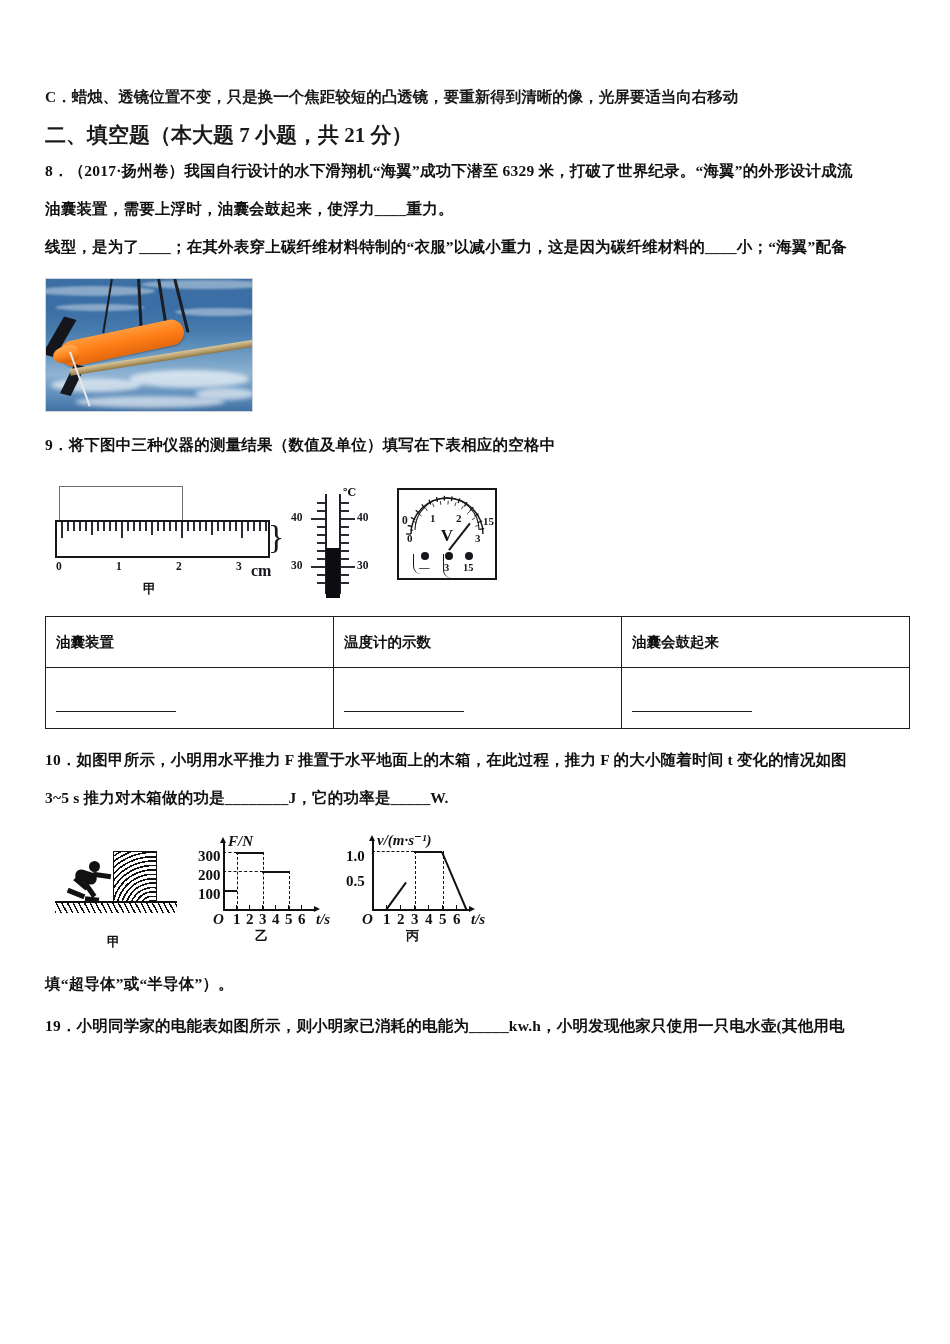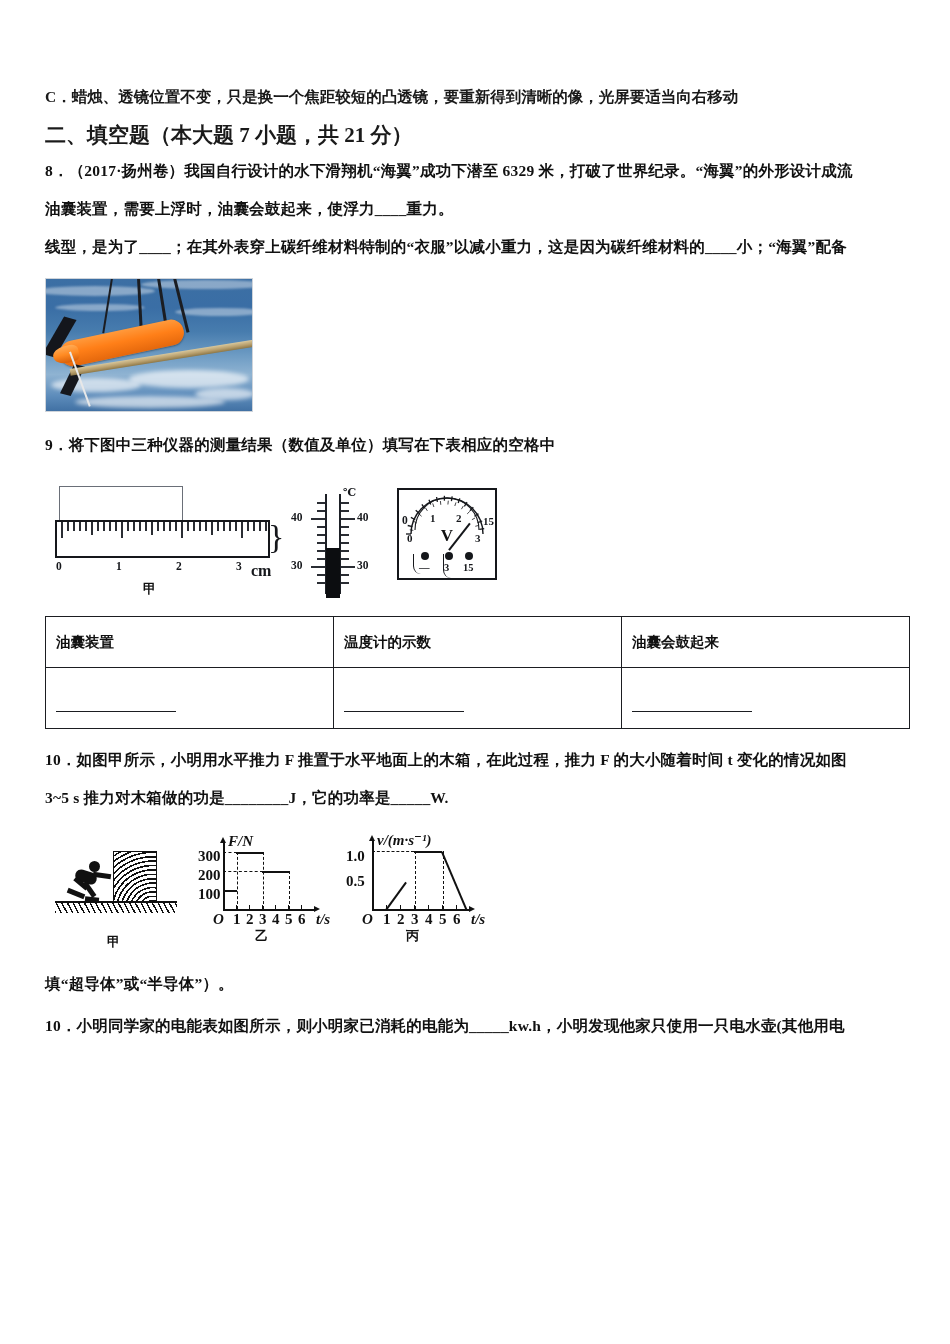--- a/index.html
+++ b/index.html
@@ -580,17 +580,17 @@
           <div class="fig-cap" style="left:66px; top:94px;">丙</div>
         </div>
       </div>
     </div>
 
     <div class="qblock" style="margin-top:14px;">
       <div class="qline">填“超导体”或“半导体”）。</div>
     </div>
 
     <div class="qblock" style="margin-top:4px;">
-      <div class="qline">10．小明同学家的电能表如图所示，则小明家已消耗的电能为_____kw.h，小明发现他家只使用一只电水壶(其他用电</div>
+      <div class="qline">19．小明同学家的电能表如图所示，则小明家已消耗的电能为_____kw.h，小明发现他家只使用一只电水壶(其他用电</div>
     </div>
 
   </div>
 </div>
 
 </body></html>

